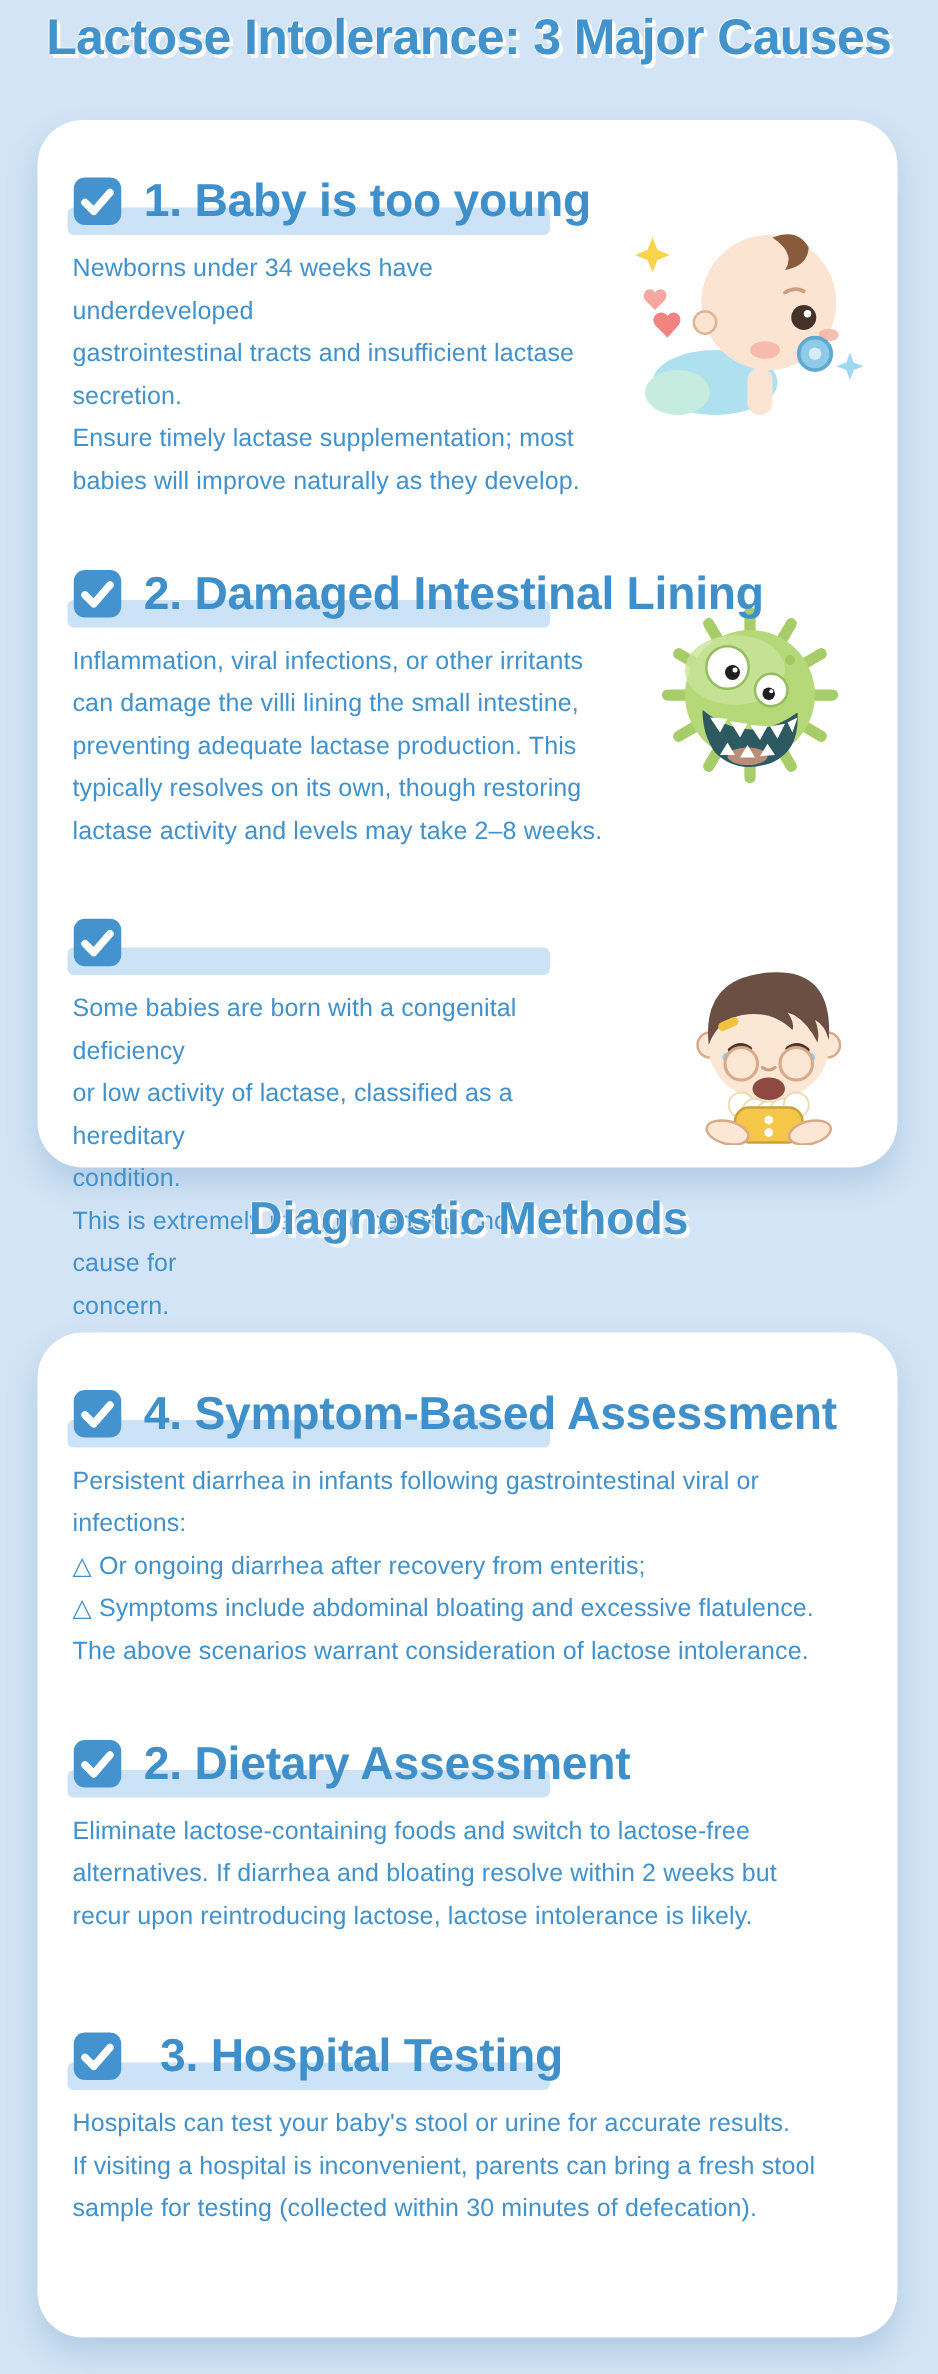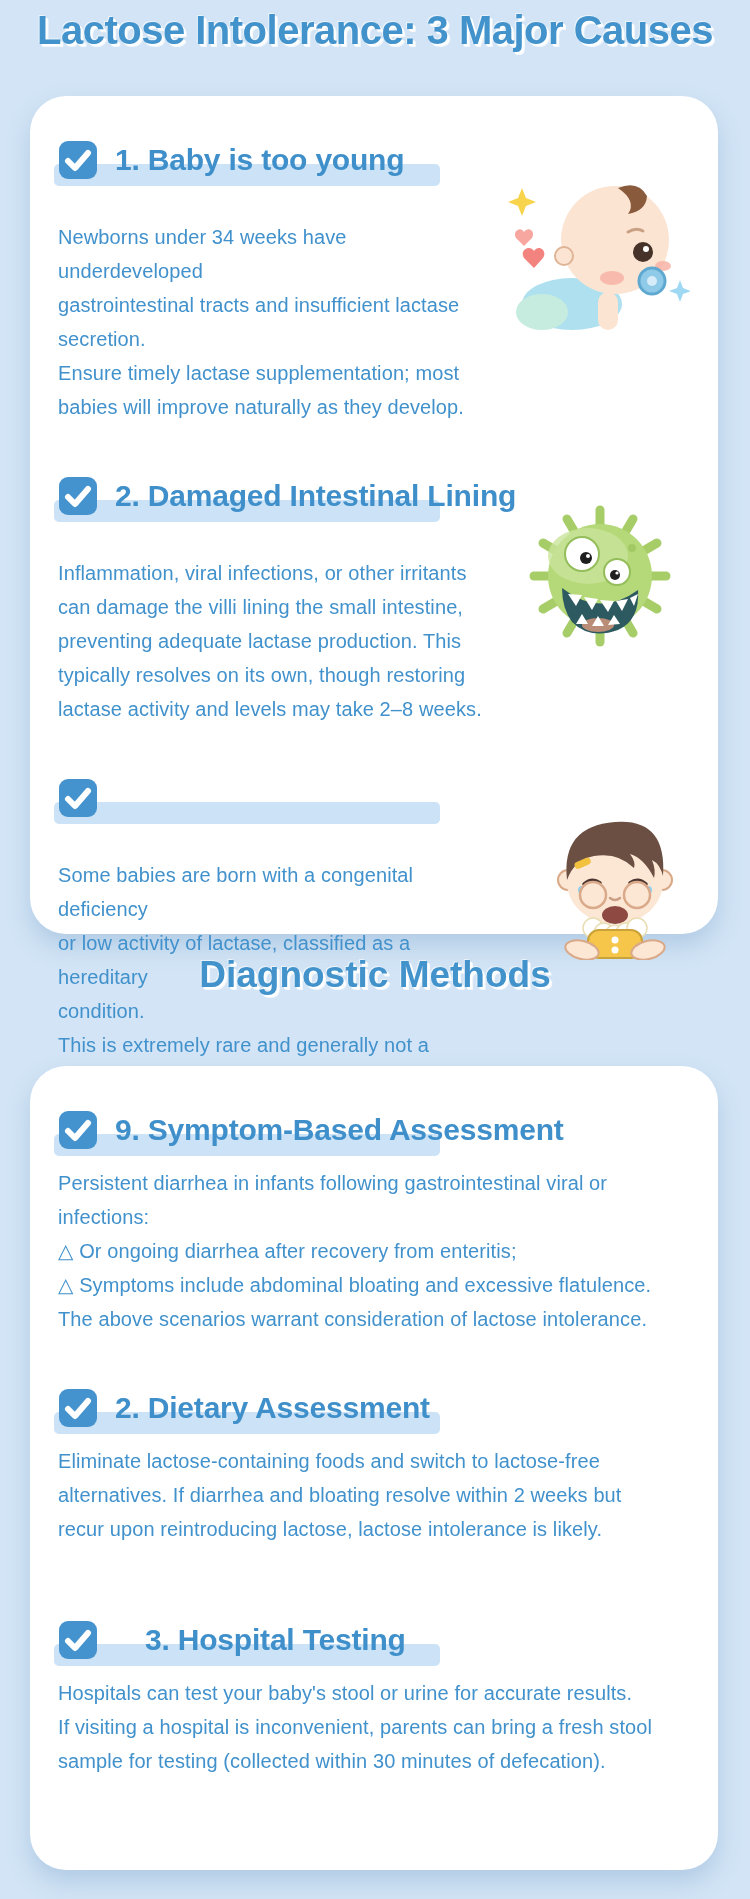--- a/index.html
+++ b/index.html
@@ -52,47 +52,47 @@
   .checkbox {
     position: relative;
     z-index: 1;
     width: 40px; height: 40px;
     flex: 0 0 40px;
   }
   .section-heading {
     position: relative;
     z-index: 1;
     margin-left: 17px;
-    font-size: 30px;
+    font-size: 37px;
     font-weight: bold;
     color: #3f8fca;
     letter-spacing: -0.2px;
   }
   .section-content {
     display: flex;
     align-items: flex-start;
     margin-top: 16px;
   }
   .section-body {
     white-space: pre-line;
     font-size: 20px;
     line-height: 1.7;
     color: #4191cc;
     letter-spacing: 0.1px;
   }
-  .card-causes .section-body { flex: 0 0 428px; margin-top: 24px; }
+  .card-causes .section-body { flex: 0 0 428px; }
   .card-diagnostics .section-body { width: 100%; }
   .illustration {
     margin-left: auto;
     margin-top: -34px;
     flex: 0 0 auto;
   }
   
   .card-diagnostics .section:nth-child(3) .section-header { margin-top: 74px; }
-  .card-diagnostics .section:nth-child(3) .section-heading { margin-left: 47px; }
+  .card-diagnostics .section:nth-child(3) .section-heading { margin-left: 30px; }
   .sub-title {
     position: absolute;
     top: 952px; left: 0; right: 0;
     text-align: center;
     font-size: 37px;
     font-weight: bold;
     line-height: 1.25;
     color: #4292cb;
     text-shadow: 2px 2px 0 #ffffff, 3px 3px 0 rgba(255,255,255,0.75), -1px -1px 0 rgba(255,255,255,0.55);
   }
@@ -247,21 +247,21 @@
 
 <div class="card card-diagnostics">
 
   <div class="section">
     <div class="section-header">
       <div class="highlight-bar"></div>
       <svg class="checkbox" viewBox="0 0 40 40">
         <rect x="1" y="1" width="38" height="38" rx="9" fill="#4593ce"></rect>
         <path d="M10 21 L17 28 L30 13" stroke="#ffffff" stroke-width="6" fill="none" stroke-linecap="round" stroke-linejoin="round"></path>
       </svg>
-      <h2 class="section-heading">9. Symptom-Based Assessment</h2>
+      <h2 class="section-heading">4. Symptom-Based Assessment</h2>
     </div>
     <div class="section-content">
       <p class="section-body">Persistent diarrhea in infants following gastrointestinal viral or
 infections:
 △ Or ongoing diarrhea after recovery from enteritis;
 △ Symptoms include abdominal bloating and excessive flatulence.
 The above scenarios warrant consideration of lactose intolerance.</p>
     </div>
   </div>
 

